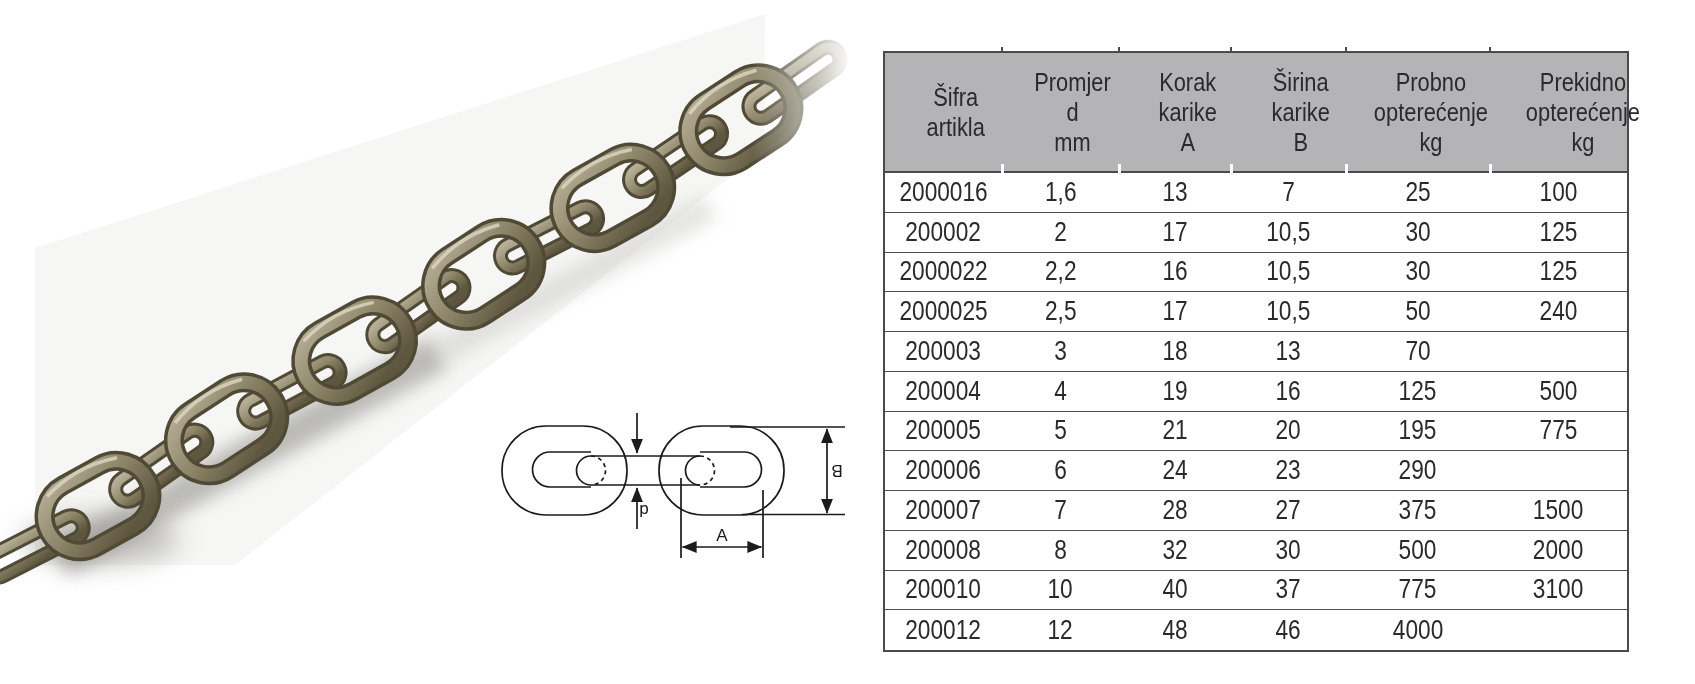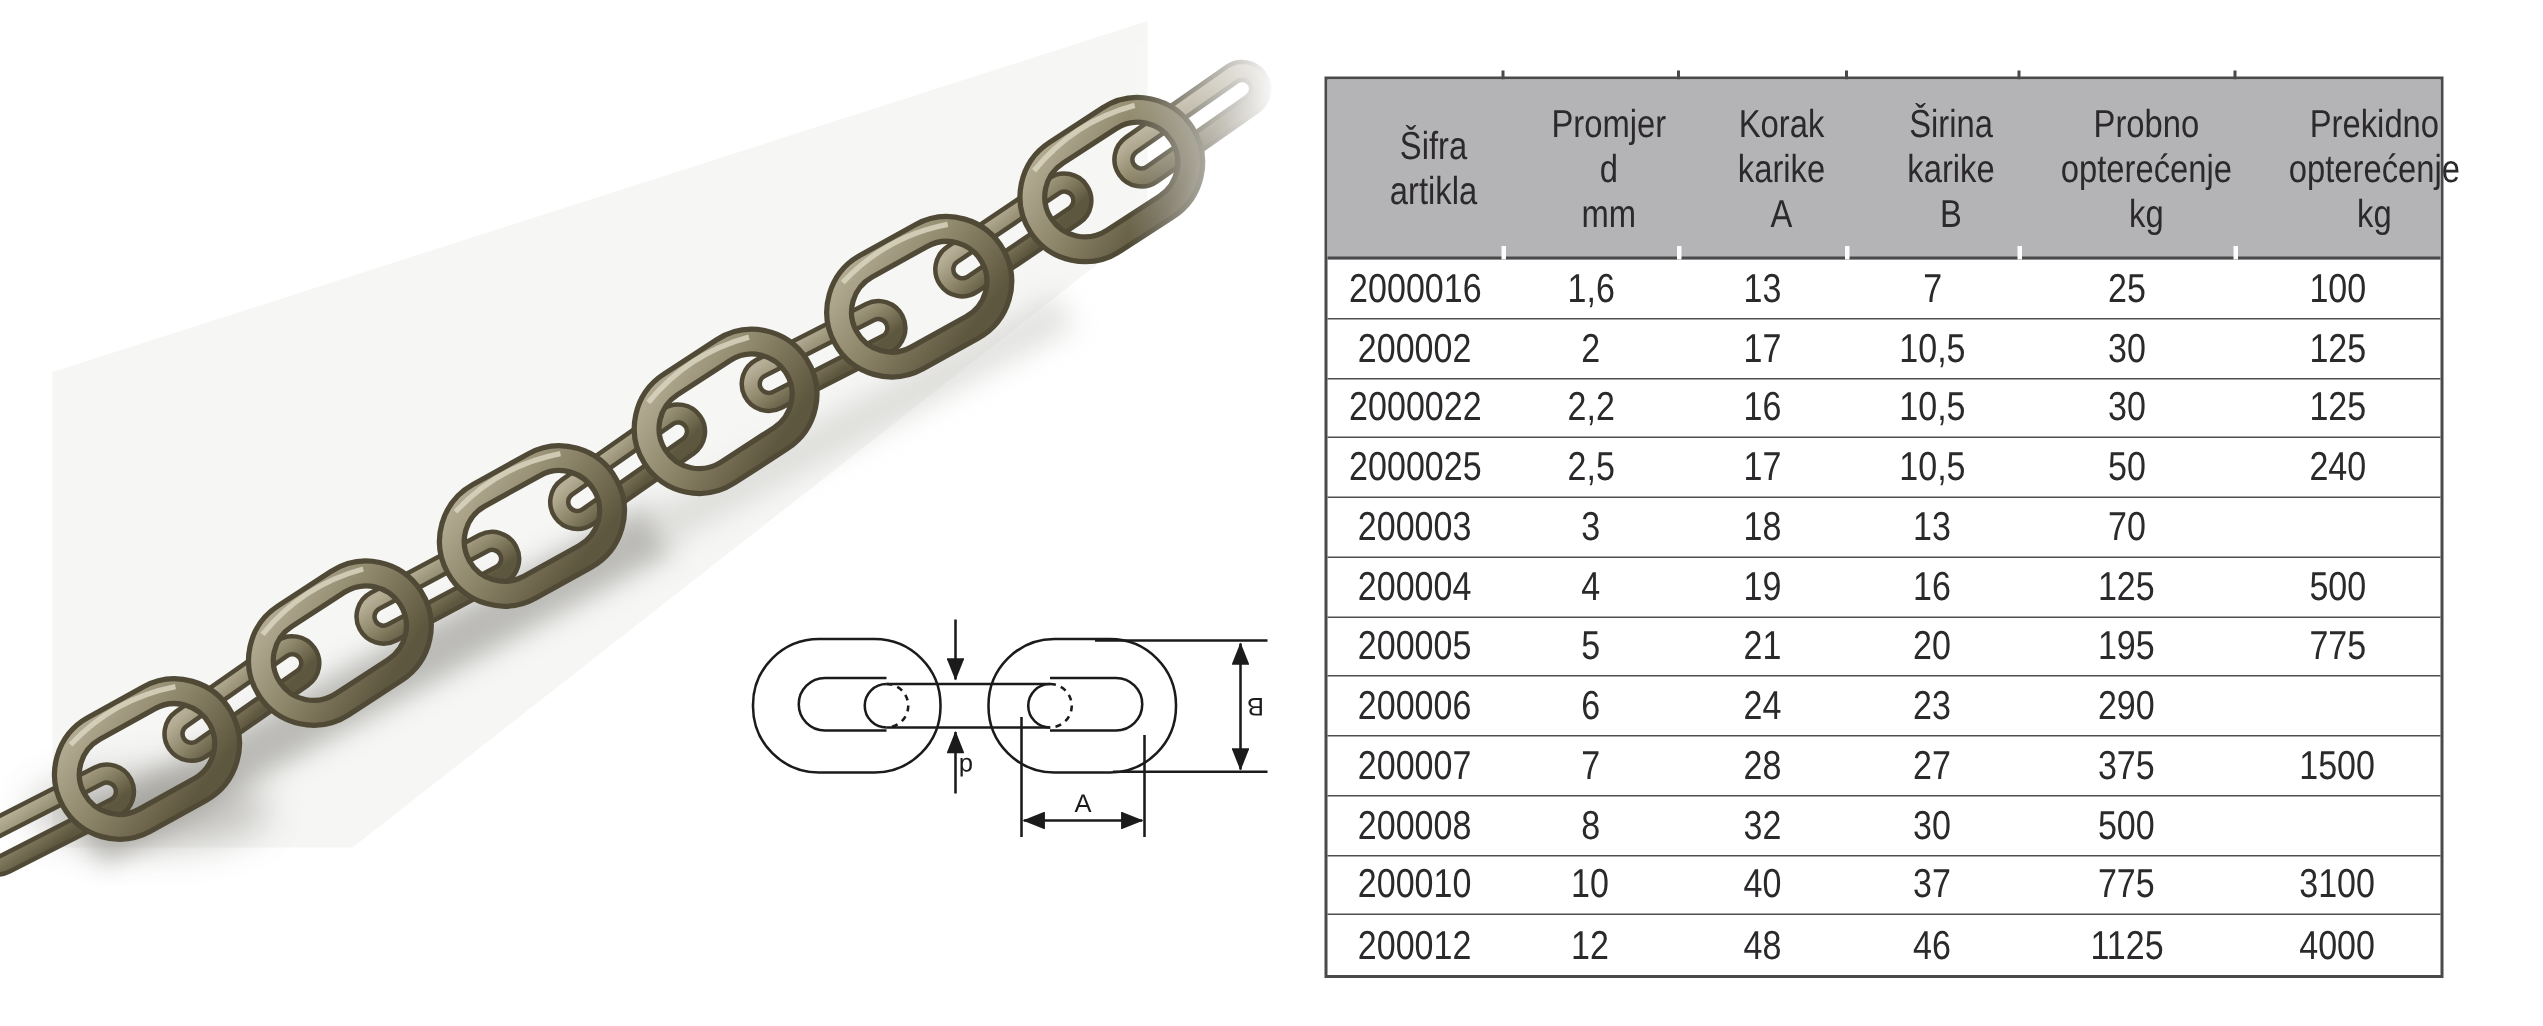--- a/index.html
+++ b/index.html
@@ -399,20 +399,23 @@
           </div>
           <div class="td">
             <span class="cond">32</span>
           </div>
           <div class="td">
             <span class="cond">30</span>
           </div>
           <div class="td">
             <span class="cond">500</span>
           </div>
+          <div class="td">
+            <span class="cond">2000</span>
+          </div>
         </div>
         <div class="tr">
           <div class="td">
             <span class="cond">200010</span>
           </div>
           <div class="td">
             <span class="cond">10</span>
           </div>
           <div class="td">
             <span class="cond">40</span>
@@ -432,23 +435,20 @@
             <span class="cond">200012</span>
           </div>
           <div class="td">
             <span class="cond">12</span>
           </div>
           <div class="td">
             <span class="cond">48</span>
           </div>
           <div class="td">
             <span class="cond">46</span>
-          </div>
-          <div class="td">
-            <span class="cond">1125</span>
           </div>
           <div class="td">
             <span class="cond">4000</span>
           </div>
         </div>
       </div>
   </div>
 
 </div>
 

